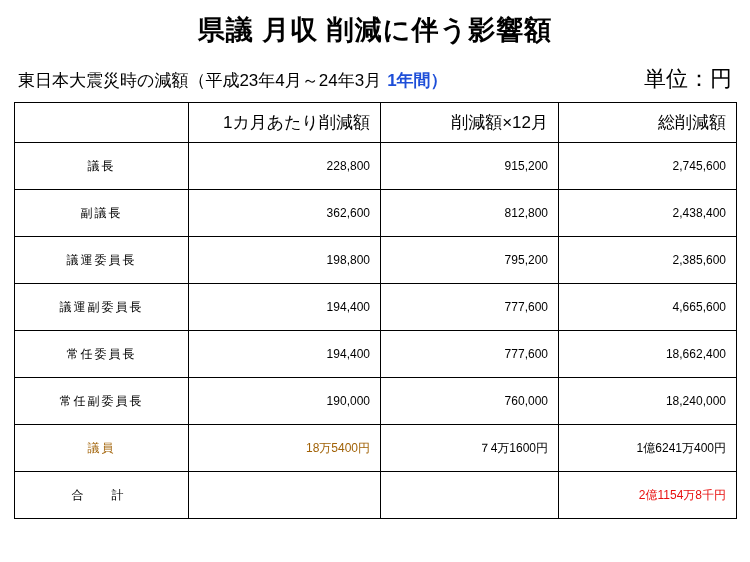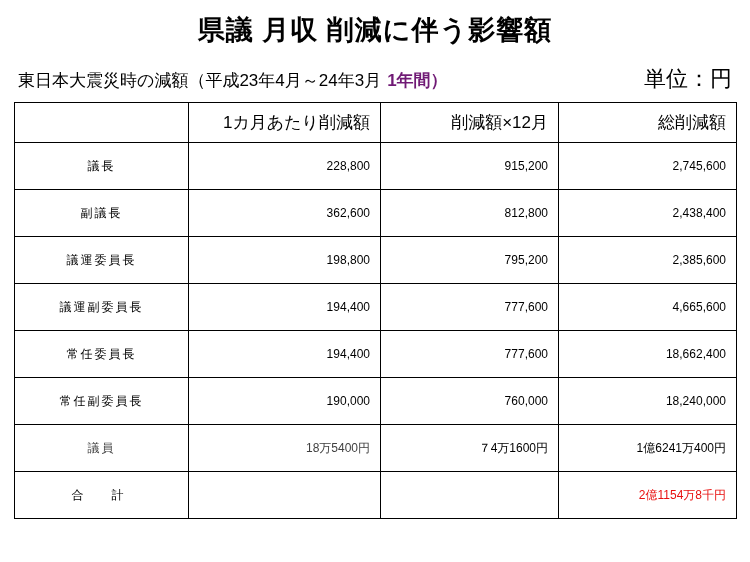--- a/index.html
+++ b/index.html
@@ -33,21 +33,21 @@
     display: flex;
     align-items: baseline;
     justify-content: space-between;
     font-size: 17px;
     margin: 6px 4px 8px 4px;
   }
   .subline-left {
     white-space: nowrap;
   }
   .subline-left .highlight {
-    color: #701a75;
+    color: #1d4ed8;
     font-weight: bold;
     padding-left: 6px;
   }
   .subline-right {
     white-space: nowrap;
     font-size: 22px;
   }
   table.data {
     border-collapse: collapse;
     width: 722px;
@@ -73,21 +73,21 @@
   col.c-total { width: 178px; }
   .rowhead {
     text-align: center;
     letter-spacing: 2px;
   }
   .num {
     text-align: right;
     font-size: 18px;
   }
   .blue {
-    color: #404040;
+    color: #a16207;
   }
   .red {
     color: #e8100f;
   }
   .blank {
     border: 1px solid #000000;
   }
   .sum-label {
     text-align: center;
     letter-spacing: 8px;

